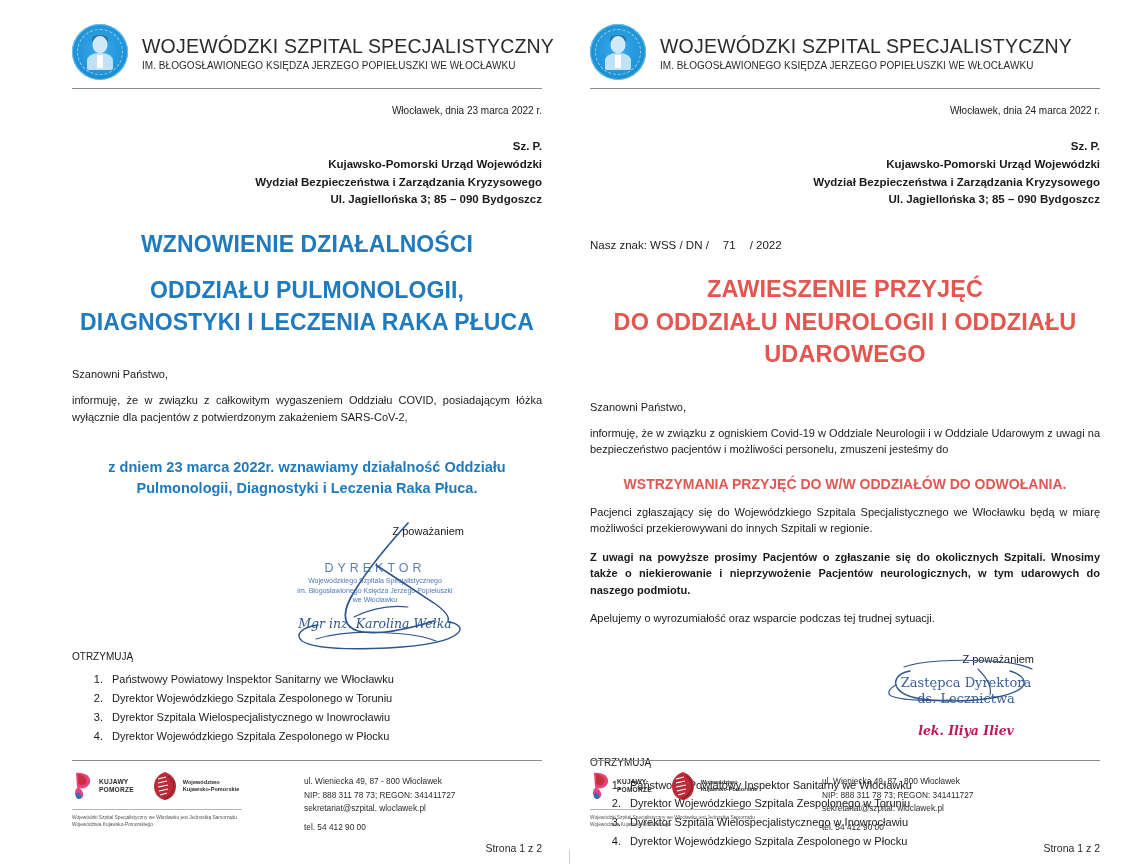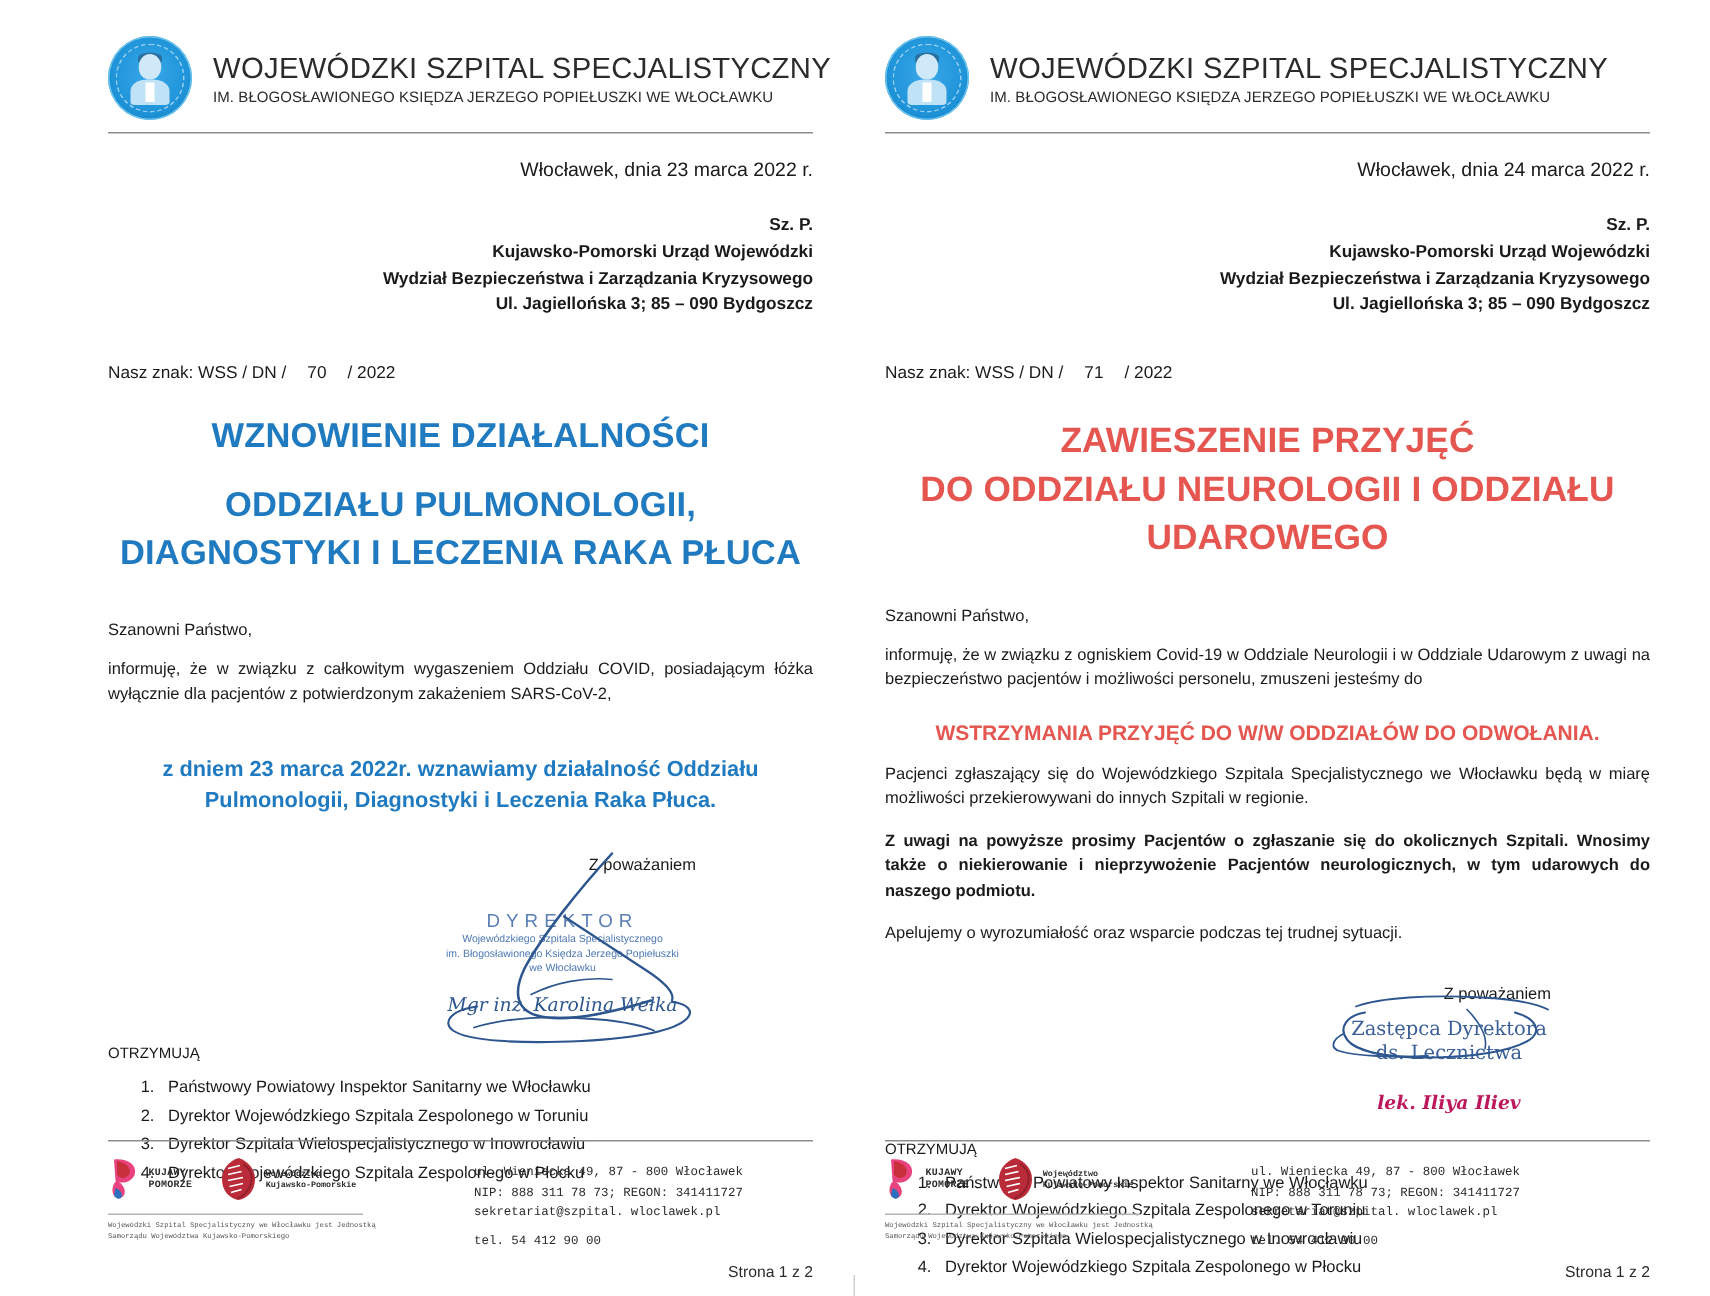--- a/index.html
+++ b/index.html
@@ -125,21 +125,21 @@
   }
   .rule {
     border: 0;
     border-top: 1px solid #8d8d8d;
     margin: 8px 0 0 0;
   }
 
   
   .place-date {
     text-align: right;
-    font-size: 13px;
+    font-size: 10px;
     margin-top: 16px;
   }
   .addressee {
     text-align: right;
     font-size: 11.5px;
     font-weight: bold;
     margin-top: 22px;
     line-height: 1.55;
   }
   .ref-line {
@@ -293,22 +293,21 @@
   .page-right .footer { padding-left: 20px; padding-right: 40px; }
 
   .footer-rule {
     border: 0;
     border-top: 1px solid #8d8d8d;
     margin: 0 0 10px 0;
   }
   .footer-cols {
     display: flex;
     align-items: flex-start;
-    gap: 34px;
-    font-family: Liberation Mono, monospace;
+    gap: 22px;
   }
   .logo-col { width: 210px; flex: 0 0 210px; }
   .logo-row {
     display: flex;
     align-items: center;
     gap: 18px;
   }
   .logo-kp { display: flex; align-items: center; gap: 5px; }
   .logo-kp-mark { width: 22px; height: 30px; }
   .logo-kp-text {
@@ -390,23 +389,20 @@
 
       <div class="place-date">Włocławek, dnia 23 marca 2022 r.</div>
 
       <div class="addressee">
         <div>Sz. P.</div>
         <div>Kujawsko-Pomorski Urząd Wojewódzki</div>
         <div>Wydział Bezpieczeństwa i Zarządzania Kryzysowego</div>
         <div>Ul. Jagiellońska 3; 85 – 090 Bydgoszcz</div>
       </div>
 
-      <div class="ref-line">
-        <span>Nasz znak: WSS / DN /</span><span class="num">70</span><span>/ 2022</span>
-      </div>
 
       <div class="headline blue">
         <span class="l1">WZNOWIENIE DZIAŁALNOŚCI</span>
         <span class="gap"></span>
         <span class="l1">ODDZIAŁU PULMONOLOGII,</span>
         <span class="l1">DIAGNOSTYKI I LECZENIA RAKA PŁUCA</span>
       </div>
 
       <div class="salute">Szanowni Państwo,</div>
 

